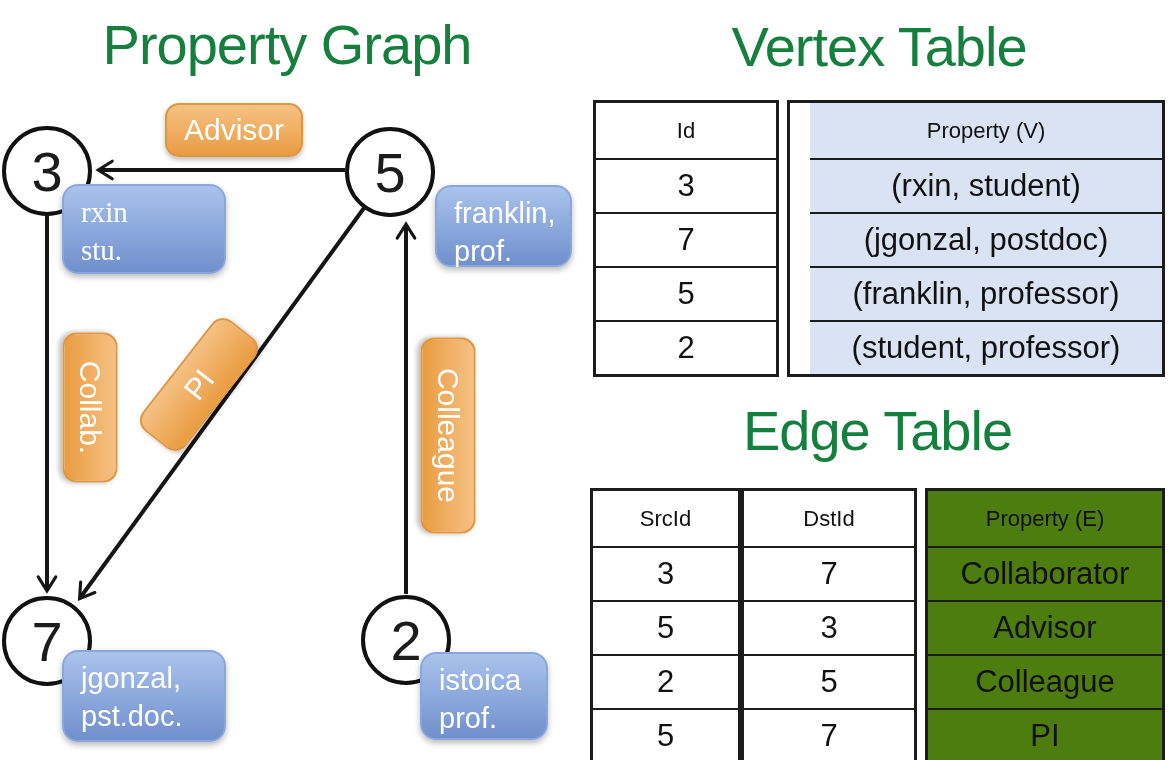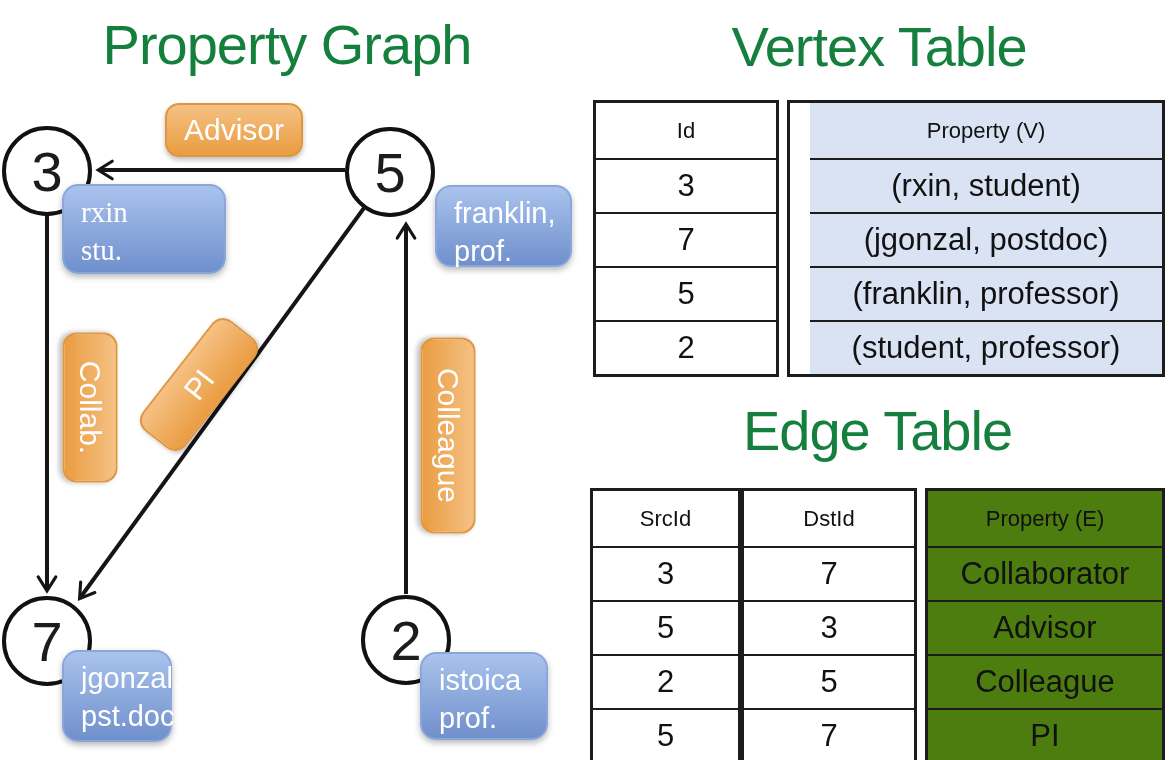--- a/index.html
+++ b/index.html
@@ -91,21 +91,21 @@
     </div>
 
   <div class="vbox" style="left:62px; top:184px; width:164px; height:90px;font-family:Liberation Serif, serif;">
     <div>rxin</div>
     <div>stu.</div>
   </div>
   <div class="vbox" style="left:421px; top:185px; width:137px; height:82px;margin-left:14px;">
     <div>franklin,</div>
     <div>prof.</div>
   </div>
-  <div class="vbox" style="left:62px; top:650px; width:110px; height:92px;">
+  <div class="vbox" style="left:62px; top:650px; width:164px; height:92px;">
     <div>jgonzal,</div>
     <div>pst.doc.</div>
   </div>
   <div class="vbox" style="left:420px; top:652px; width:128px; height:88px;">
     <div>istoica</div>
     <div>prof.</div>
   </div>
 
   <div class="ebadge" style="left:165px; top:103px; width:138px; height:54px;">Advisor</div>
   <div class="ebadge" style="left:15px; top:380px; width:150px; height:55px; transform:rotate(90deg);">Collab.</div>

